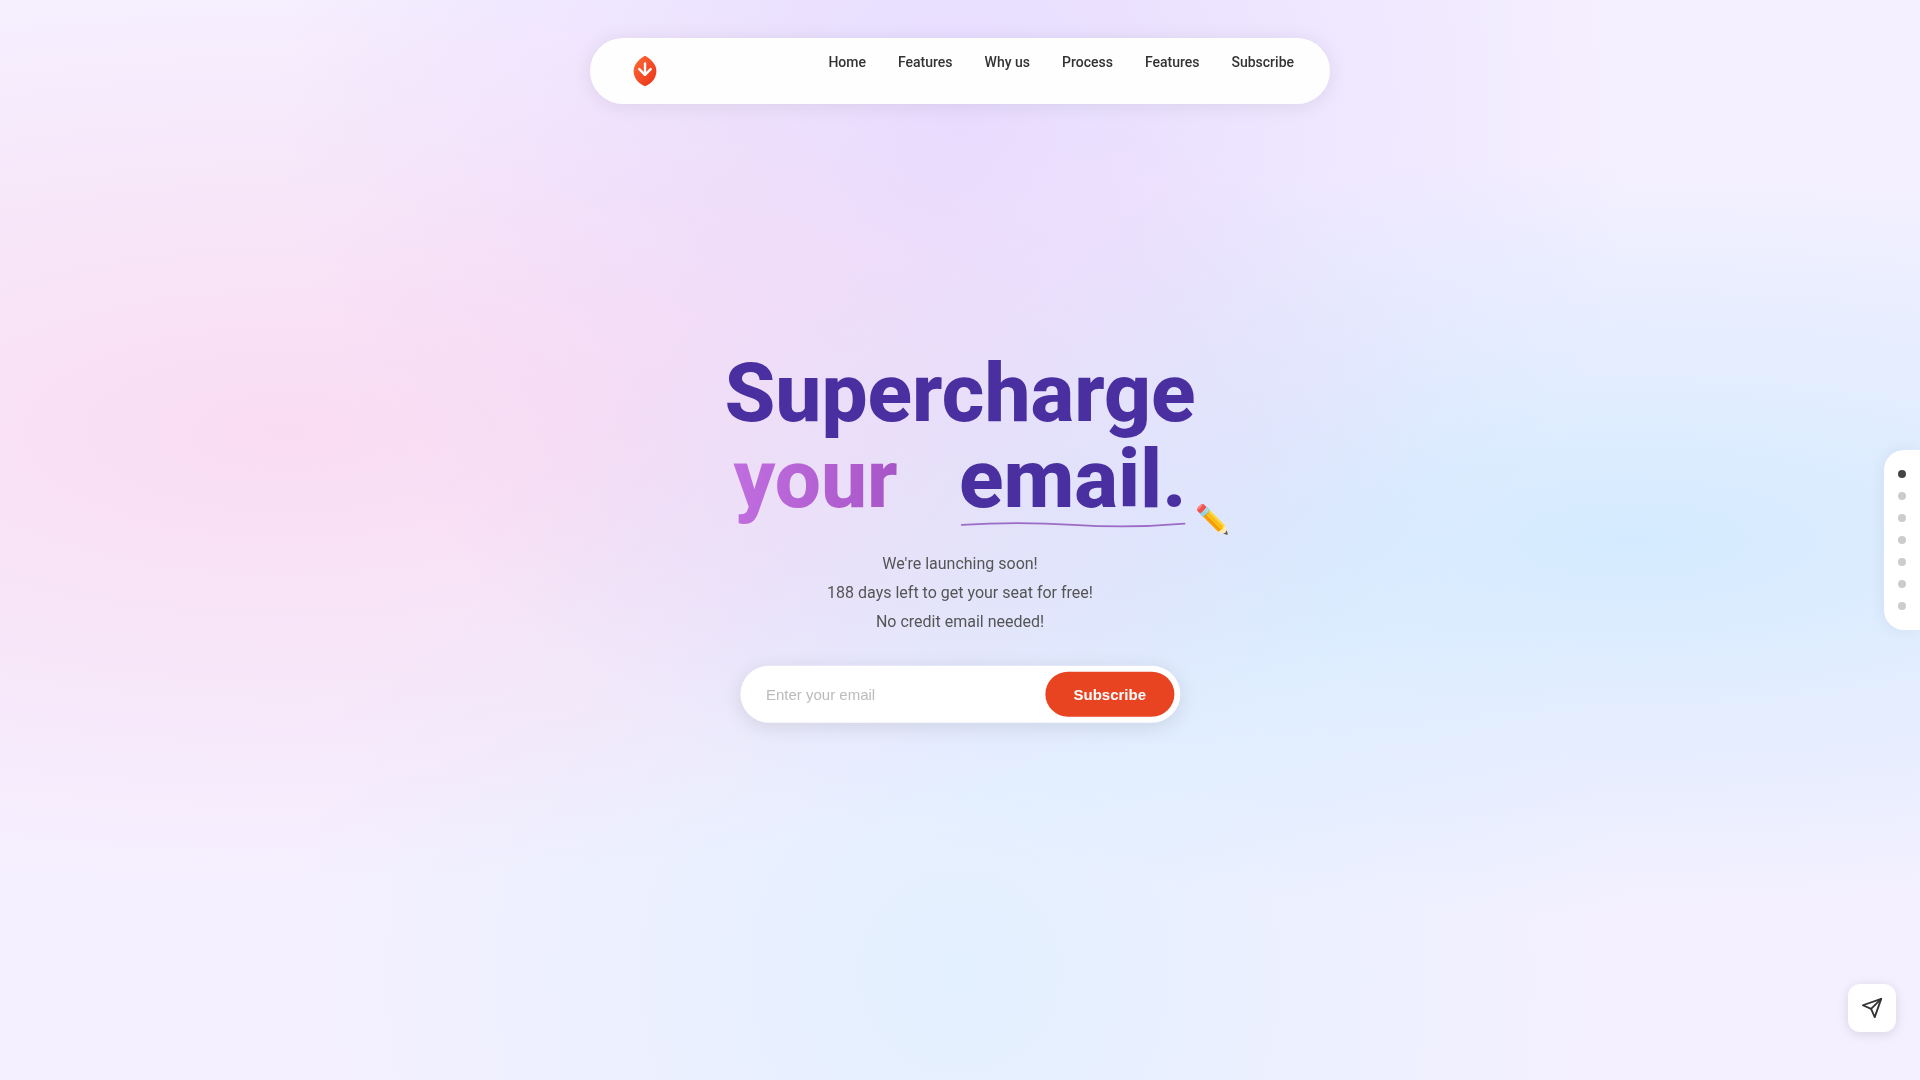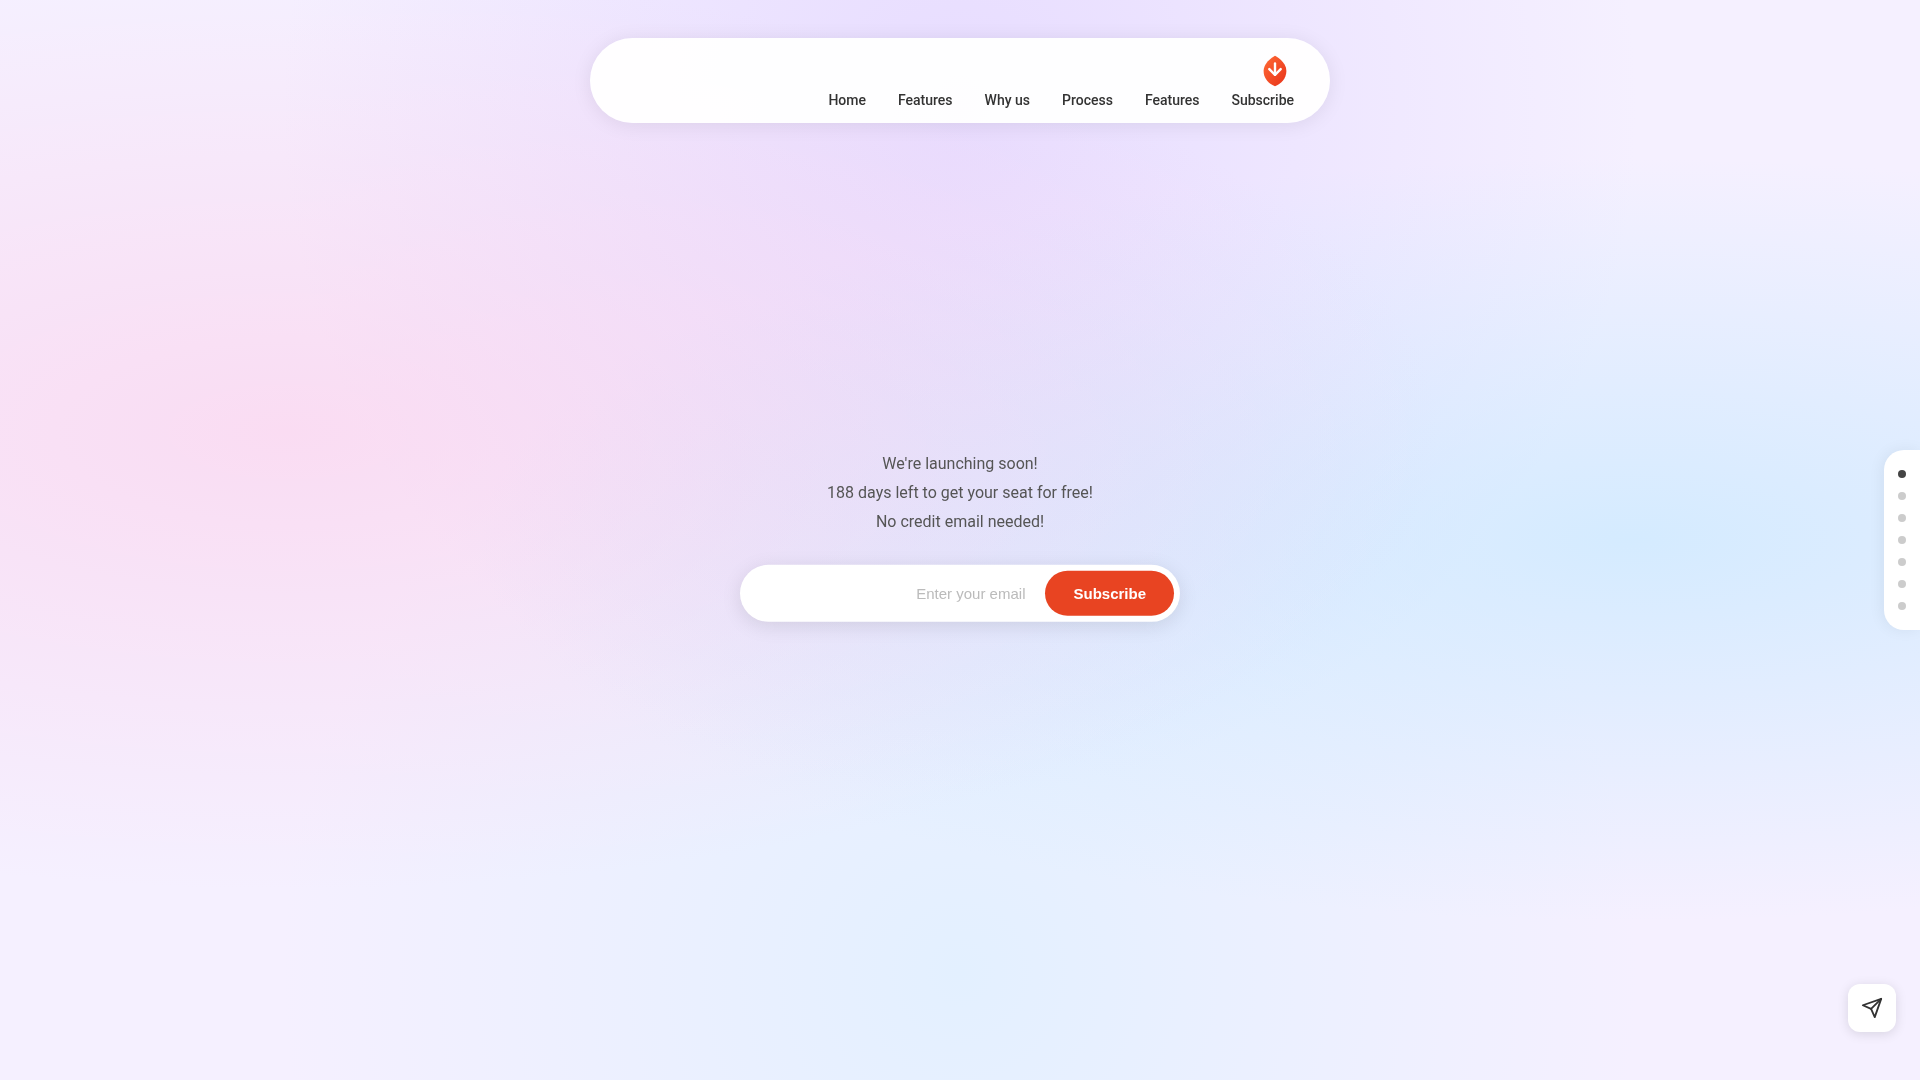--- a/index.html
+++ b/index.html
@@ -30,25 +30,24 @@
     .navbar {
       position: absolute;
       top: 38px;
       left: 50%;
       transform: translateX(-50%);
       width: 740px;
       background: rgba(255,255,255,0.95);
       border-radius: 50px;
       padding: 14px 36px;
       display: flex;
-      align-items: flex-end;
+      align-items: flex-start;
       justify-content: space-between;
       box-shadow: 0 2px 20px rgba(0,0,0,0.08);
       z-index: 10;
-      flex-direction: column;
     }
 
     .logo {
       display: flex;
       align-items: center;
     }
 
     .logo-icon {
       width: 38px;
       height: 38px;
@@ -151,21 +150,20 @@
 
     .email-input {
       flex: 1;
       border: none;
       outline: none;
       padding: 12px 20px;
       font-size: 15px;
       color: #333;
       background: transparent;
       border-radius: 50px;
-      text-align: right;
     }
 
     .email-input::placeholder {
       color: #bbb;
     }
 
     .subscribe-btn {
       background: #e84422;
       color: white;
       border: none;
@@ -279,20 +277,34 @@
     <li><a>Home</a></li>
     <li><a>Features</a></li>
     <li><a>Why us</a></li>
     <li><a>Process</a></li>
     <li><a>Features</a></li>
     <li><a>Subscribe</a></li>
   </ul>
 </nav>
 
 <section class="hero">
+  <h1 class="hero-title">
+    <span class="title-line1">Supercharge</span>
+    <span class="title-line2">
+      <span class="your-word">your</span>
+      &nbsp;
+      <span class="underline-container">
+        <span class="email-word">email.</span>
+        <svg class="underline-svg" viewBox="0 0 380 12" height="12">
+          <path d="M4 8 Q95 2 190 8 Q285 14 376 6" stroke="#9b6bc5" stroke-width="3" fill="none" stroke-linecap="round"></path>
+        </svg>
+        <span class="pencil-icon">✏️</span>
+      </span>
+    </span>
+  </h1>
 
   <p class="hero-subtitle">
     <span>We're launching soon!</span><br>
     <span>188 days left to get your seat for free!</span><br>
     <span>No credit email needed!</span>
   </p>
 
   <div class="email-form">
     <input class="email-input" type="email" placeholder="Enter your email" style="">
     <button class="subscribe-btn">Subscribe</button>

